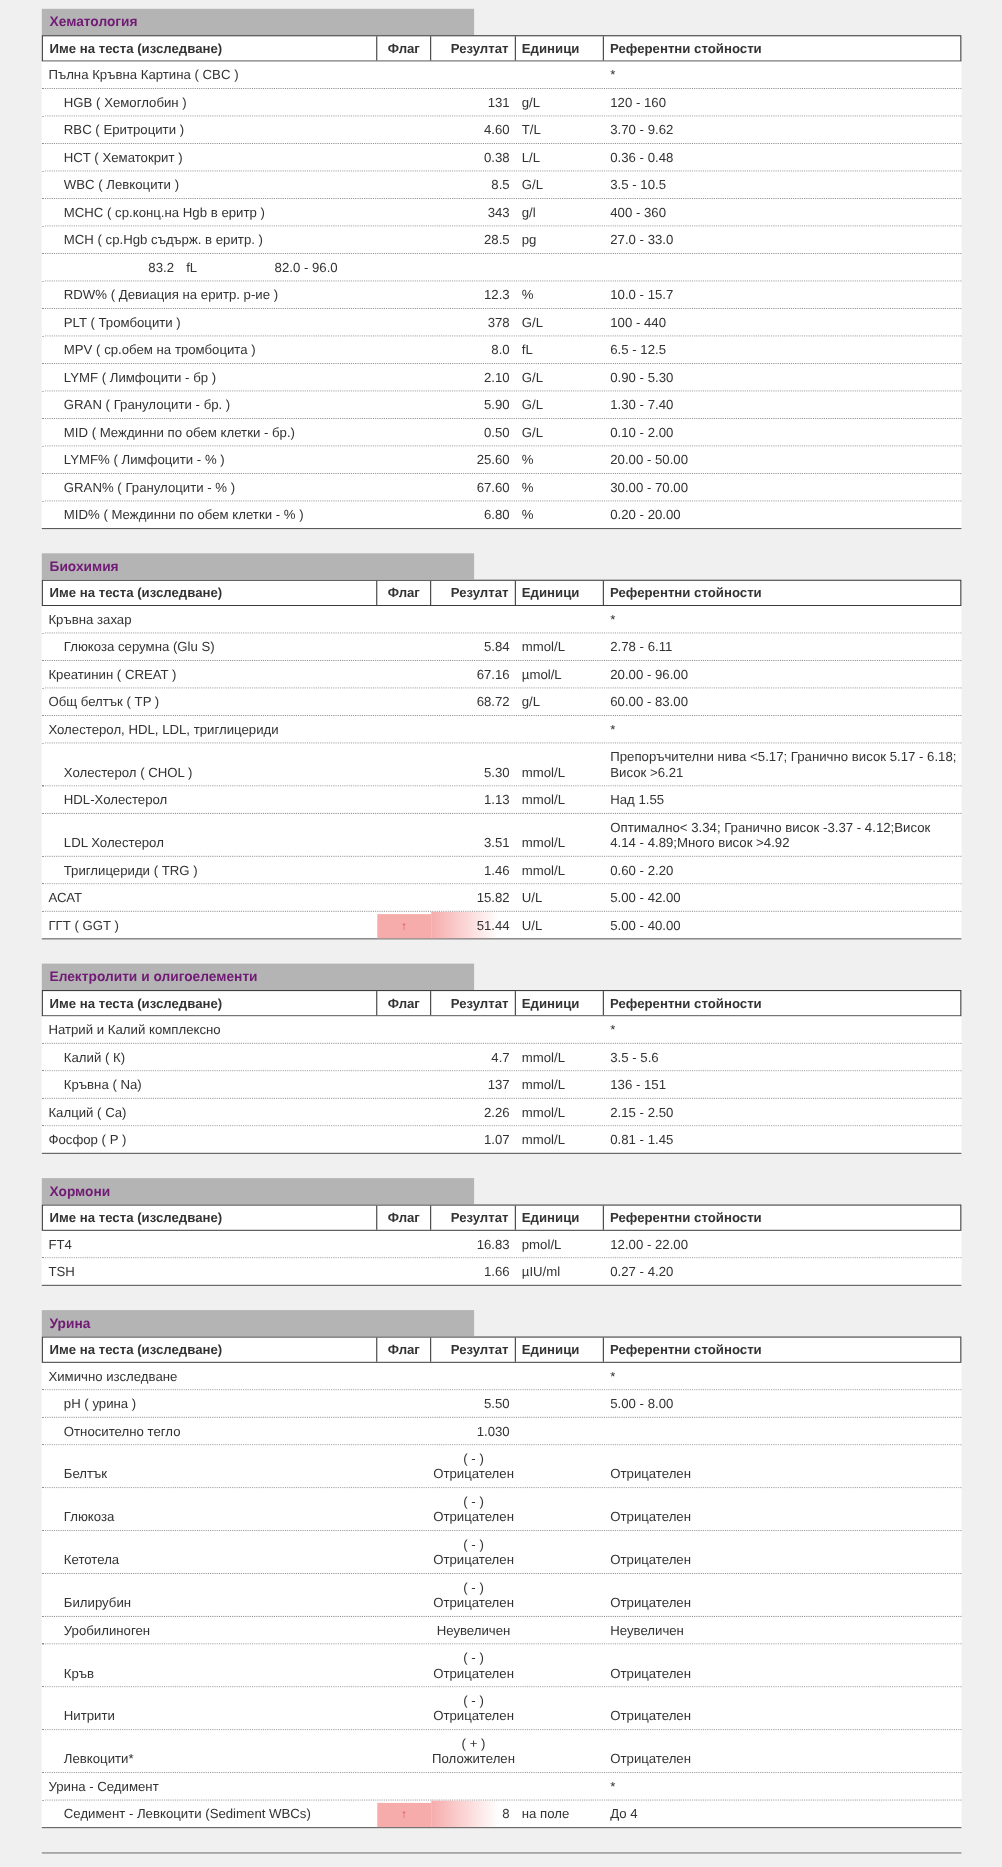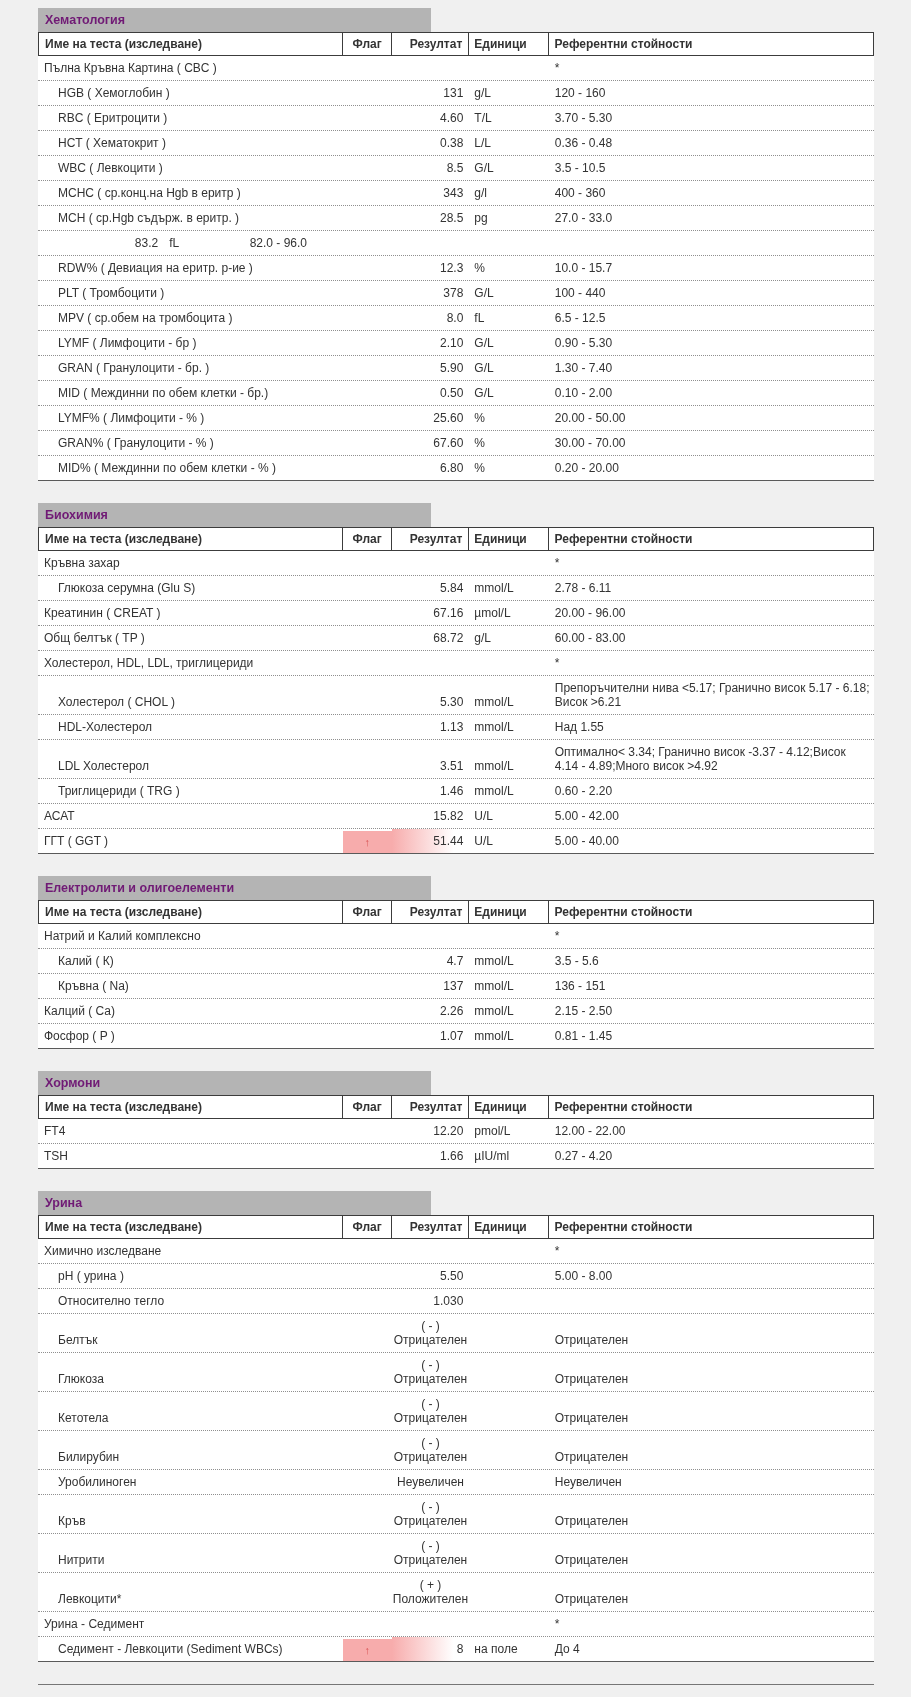--- a/index.html
+++ b/index.html
@@ -99,21 +99,21 @@
             <div class="cell c-flag"></div>
             <div class="cell c-result">131</div>
             <div class="cell c-units">g/L</div>
             <div class="cell c-ref">120 - 160</div>
           </div>
           <div class="row">
             <div class="cell c-name indent">RBC ( Еритроцити )</div>
             <div class="cell c-flag"></div>
             <div class="cell c-result">4.60</div>
             <div class="cell c-units">T/L</div>
-            <div class="cell c-ref">3.70 - 5.30</div>
+            <div class="cell c-ref">3.70 - 9.62</div>
           </div>
           <div class="row">
             <div class="cell c-name indent">HCT ( Хематокрит )</div>
             <div class="cell c-flag"></div>
             <div class="cell c-result">0.38</div>
             <div class="cell c-units">L/L</div>
             <div class="cell c-ref">0.36 - 0.48</div>
           </div>
           <div class="row">
             <div class="cell c-name indent">WBC ( Левкоцити )</div>
@@ -351,21 +351,21 @@
           <div class="row header">
             <div class="cell c-name">Име на теста (изследване)</div>
             <div class="cell c-flag">Флаг</div>
             <div class="cell c-result">Резултат</div>
             <div class="cell c-units">Единици</div>
             <div class="cell c-ref">Референтни стойности</div>
           </div>
           <div class="row">
             <div class="cell c-name">FT4</div>
             <div class="cell c-flag"></div>
-            <div class="cell c-result">12.20</div>
+            <div class="cell c-result">16.83</div>
             <div class="cell c-units">pmol/L</div>
             <div class="cell c-ref">12.00 - 22.00</div>
           </div>
           <div class="row last">
             <div class="cell c-name">TSH</div>
             <div class="cell c-flag"></div>
             <div class="cell c-result">1.66</div>
             <div class="cell c-units">µIU/ml</div>
             <div class="cell c-ref">0.27 - 4.20</div>
           </div>

